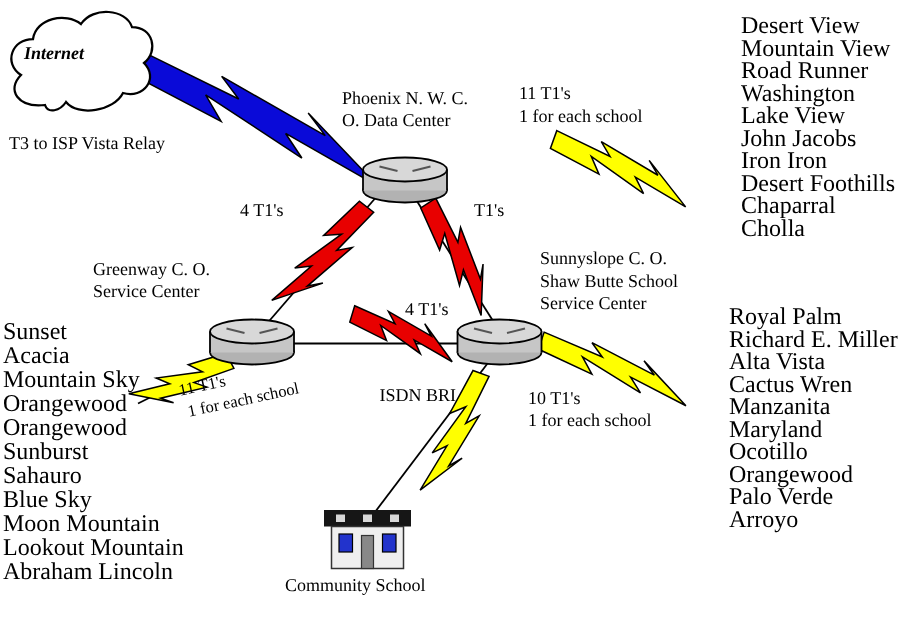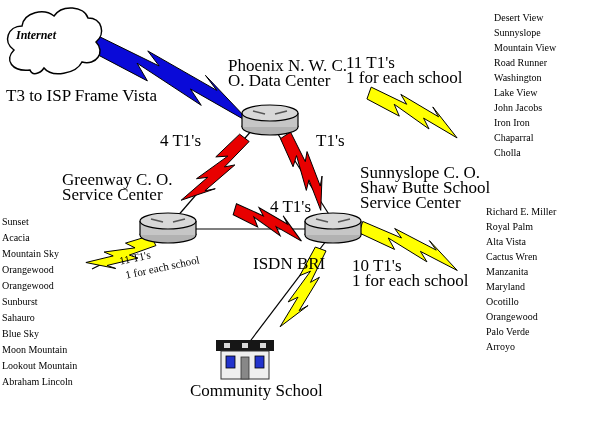--- a/index.html
+++ b/index.html
@@ -1,23 +1,23 @@
 <!DOCTYPE html>
 <html><head>
 <meta charset="utf-8">
 <style>
   html,body { margin:0; padding:0; background:#fff; }
   .stage {
     position:relative; width:616px; height:424px; background:#ffffff;
     font-family:"Liberation Serif", serif; color:#000; overflow:hidden;
   }
   .layer { position:absolute; left:0; top:0; }
-  .t { position:absolute; font-size:17px; line-height:15px; white-space:nowrap; }
+  .t { position:absolute; font-size:12px; line-height:15px; white-space:nowrap; }
   .internet-label { position:absolute; font-size:12px; font-weight:bold; font-style:italic; white-space:nowrap; }
-  .list { position:absolute; font-size:10px; }
+  .list { position:absolute; font-size:16px; }
   .list .school-item { line-height:15px; white-space:nowrap; }
   .list.west .school-item { line-height:16px; }
   .slant { transform:rotate(-12deg); transform-origin:0 0; font-size:11px; }
 </style>
 </head>
 <body>
 
 <div class="stage">
 
   <svg class="layer" width="616" height="424" viewBox="0 0 616 424">
@@ -64,21 +64,21 @@
       <rect x="44" y="3" width="6" height="5" fill="#d8d8d8"></rect>
       <rect x="5" y="11" width="48" height="28" fill="#efefef" stroke="#333" stroke-width="1"></rect>
       <rect x="10" y="16" width="9" height="12" fill="#2233cc" stroke="#000" stroke-width="0.8"></rect>
       <rect x="39" y="16" width="9" height="12" fill="#2233cc" stroke="#000" stroke-width="0.8"></rect>
       <rect x="25" y="17" width="8" height="22" fill="#888" stroke="#333" stroke-width="0.8"></rect>
     </g>
   </svg>
 
   <div class="internet-label" style="left:16px; top:28px">Internet</div>
 
-  <div class="t" style="left:6px; top:88px">T3 to ISP Frame Vista</div>
+  <div class="t" style="left:6px; top:88px">T3 to ISP Vista Relay</div>
 
   <div class="t" style="left:228px; top:58px">
     <div>Phoenix N. W. C.</div>
     <div>O. Data Center</div>
   </div>
 
   <div class="t" style="left:346px; top:55px">
     <div>11 T1's</div>
     <div>1 for each school</div>
   </div>
@@ -107,48 +107,48 @@
 
   <div class="t" style="left:352px; top:258px">
     <div>10 T1's</div>
     <div>1 for each school</div>
   </div>
 
   <div class="t" style="left:190px; top:383px">Community School</div>
 
   <div class="list northeast" style="left:494px; top:10px">
       <div class="school-item">Desert View</div>
-      <div class="school-item">Sunnyslope</div>
       <div class="school-item">Mountain View</div>
       <div class="school-item">Road Runner</div>
       <div class="school-item">Washington</div>
       <div class="school-item">Lake View</div>
       <div class="school-item">John Jacobs</div>
       <div class="school-item">Iron Iron</div>
+      <div class="school-item">Desert Foothills</div>
       <div class="school-item">Chaparral</div>
       <div class="school-item">Cholla</div>
     </div>
 
   <div class="list west" style="left:2px; top:214px">
       <div class="school-item">Sunset</div>
       <div class="school-item">Acacia</div>
       <div class="school-item">Mountain Sky</div>
       <div class="school-item">Orangewood</div>
       <div class="school-item">Orangewood</div>
       <div class="school-item">Sunburst</div>
       <div class="school-item">Sahauro</div>
       <div class="school-item">Blue Sky</div>
       <div class="school-item">Moon Mountain</div>
       <div class="school-item">Lookout Mountain</div>
       <div class="school-item">Abraham Lincoln</div>
     </div>
 
   <div class="list southeast" style="left:486px; top:204px">
+      <div class="school-item">Royal Palm</div>
       <div class="school-item">Richard E. Miller</div>
-      <div class="school-item">Royal Palm</div>
       <div class="school-item">Alta Vista</div>
       <div class="school-item">Cactus Wren</div>
       <div class="school-item">Manzanita</div>
       <div class="school-item">Maryland</div>
       <div class="school-item">Ocotillo</div>
       <div class="school-item">Orangewood</div>
       <div class="school-item">Palo Verde</div>
       <div class="school-item">Arroyo</div>
     </div>
 

